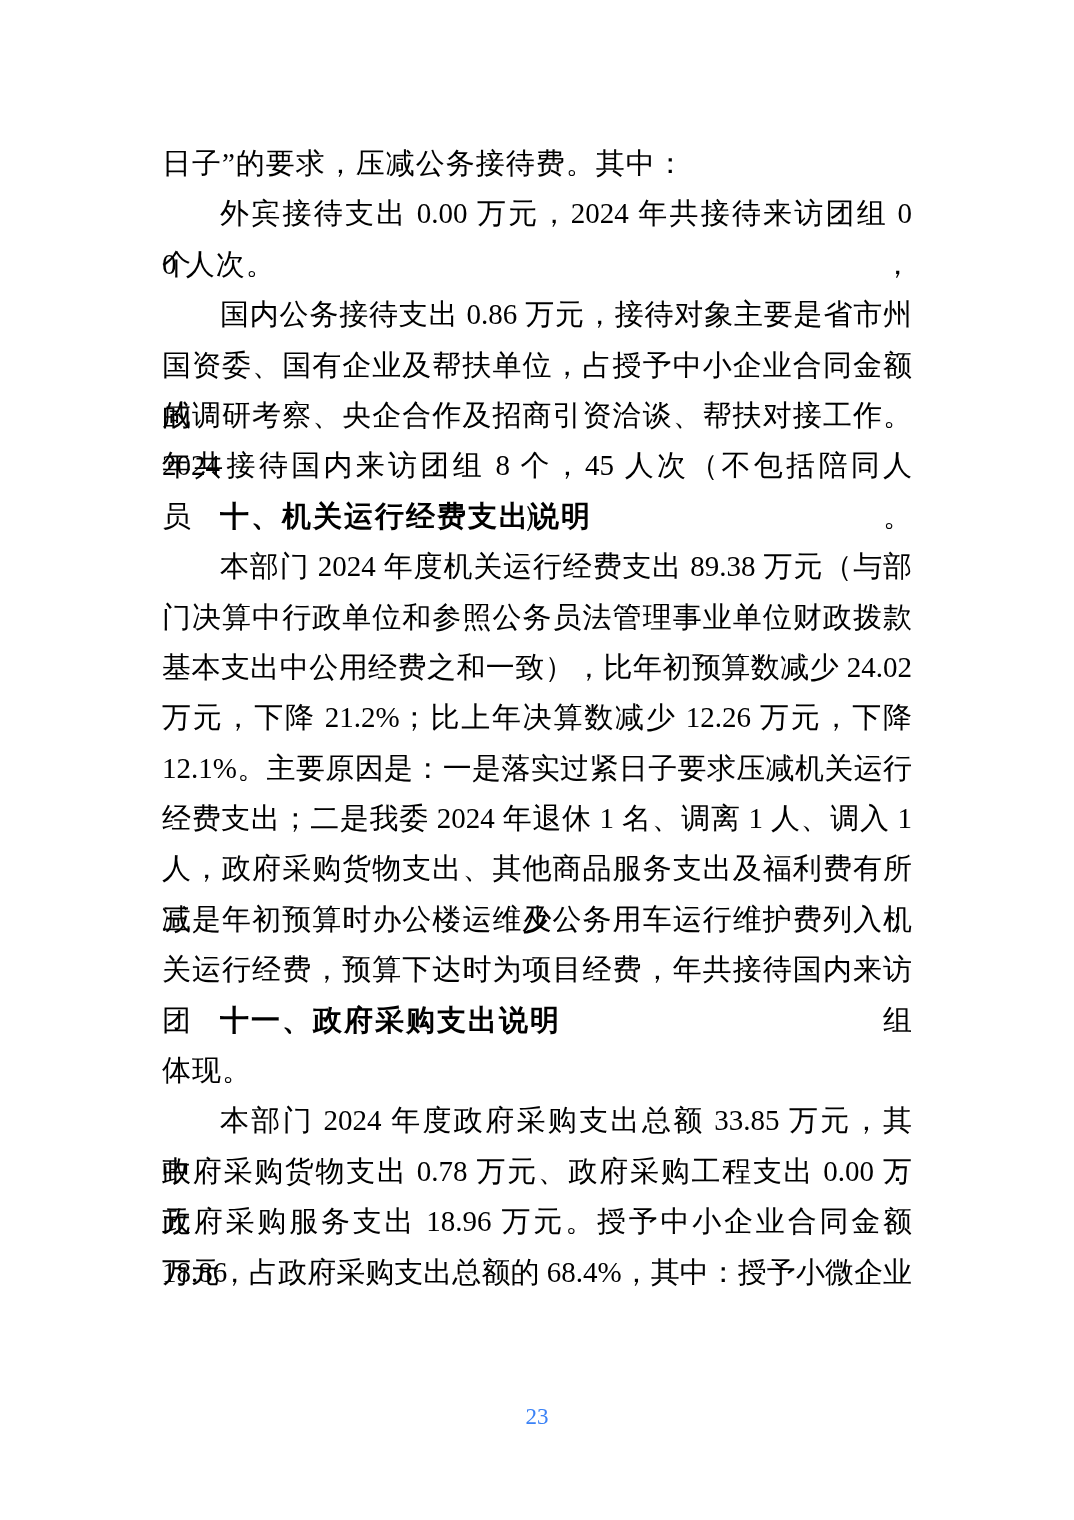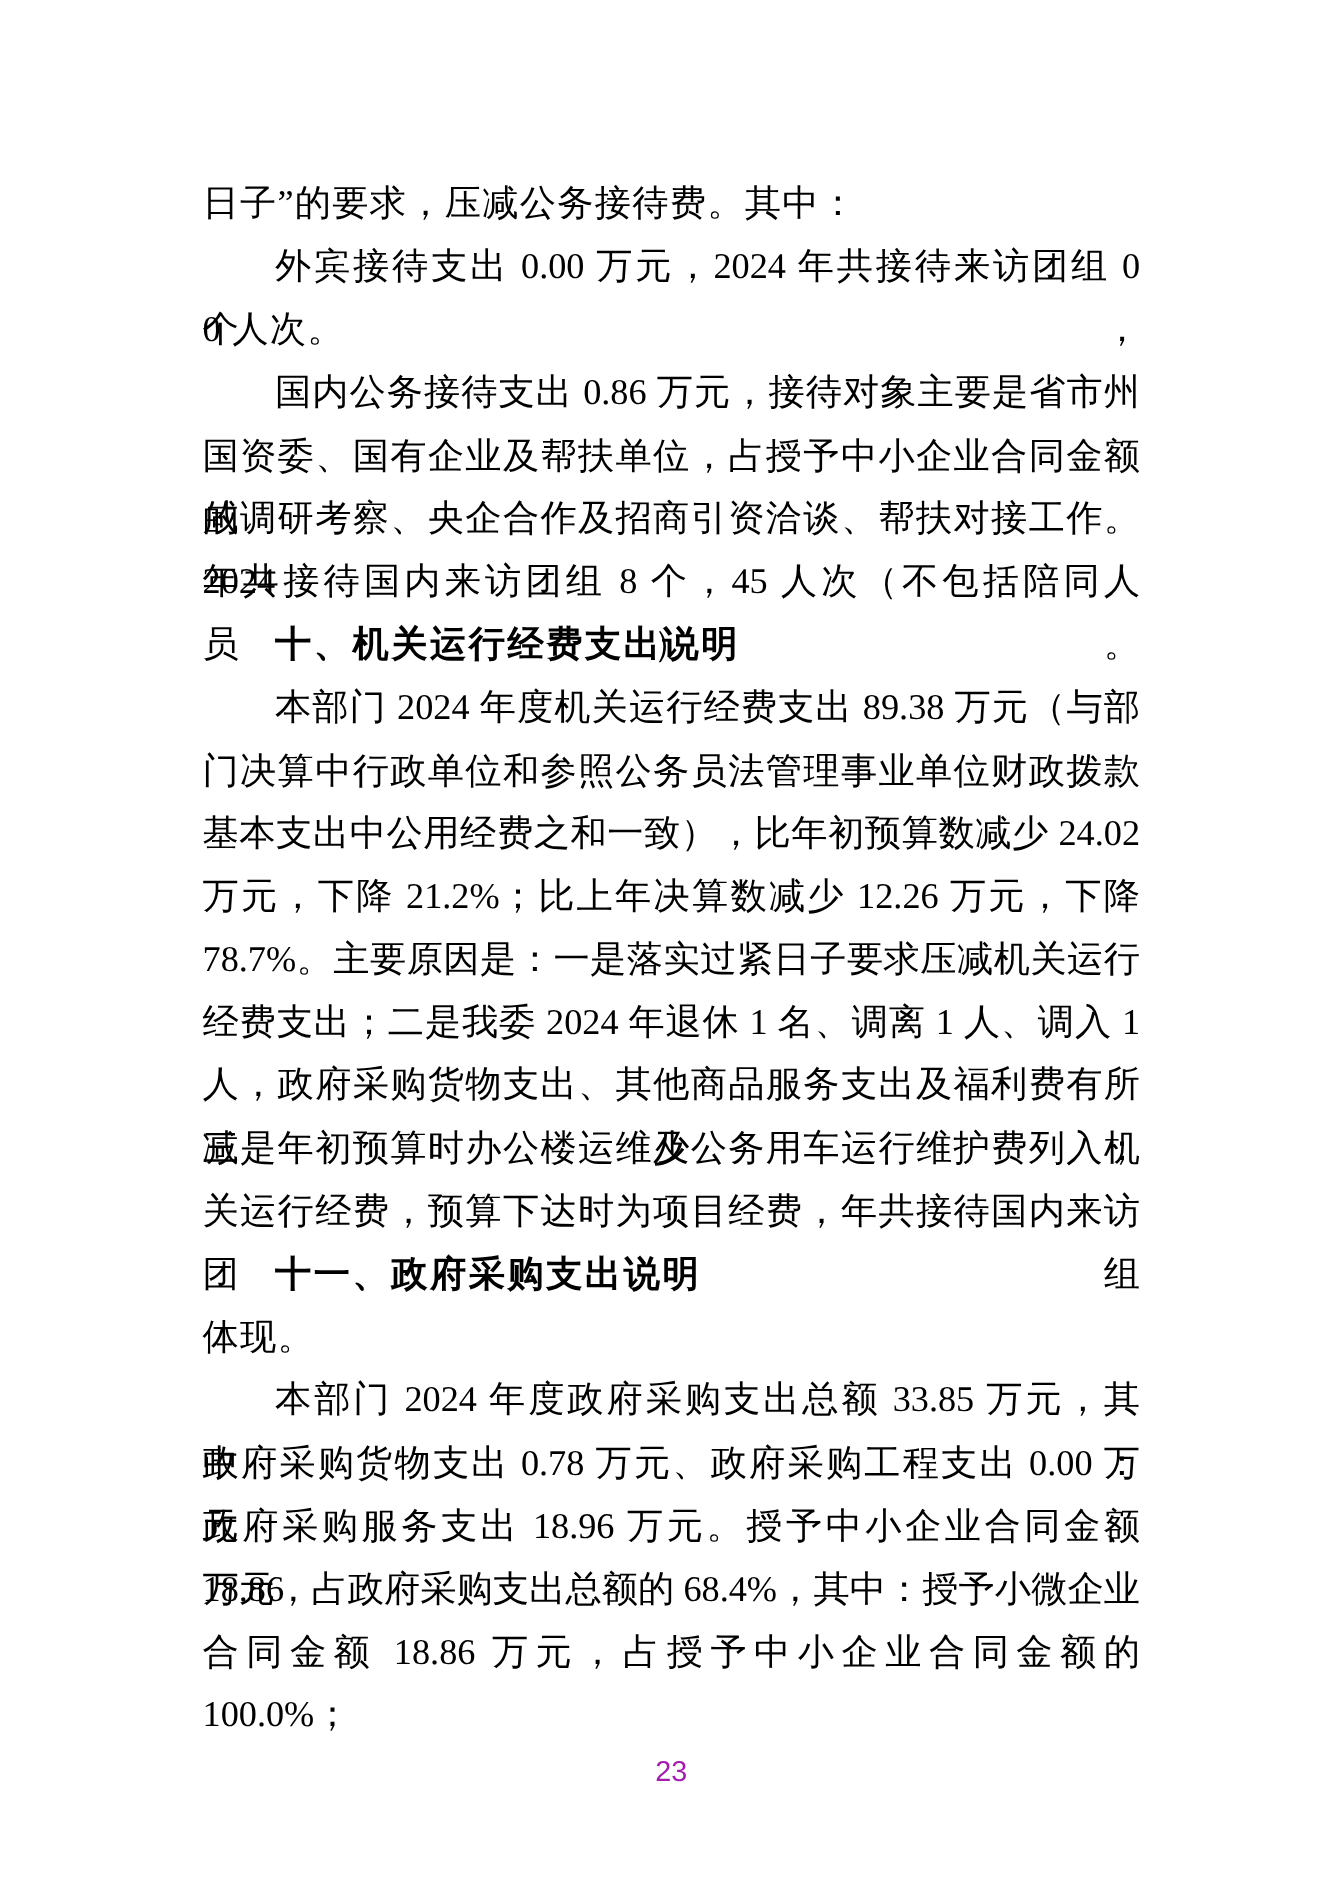--- a/index.html
+++ b/index.html
@@ -48,50 +48,49 @@
     font-family: "Liberation Sans", sans-serif;
     font-weight: bold;
     letter-spacing: 2px;
   }
   .page-number {
     position: absolute;
     left: 0;
     top: 1402px;
     width: 1074px;
     text-align: center;
-    font-family: Liberation Sans, sans-serif;
+    font-family: Liberation Serif, serif;
     font-size: 23px;
     line-height: 30px;
-    color: #a21caf;
+    color: #3b82f6;
   }
 </style>
 </head>
 <body>
 
 <div class="page">
   <div class="textblock">
       <div class="line">日子”的要求，压减公务接待费。其中：</div>
       <div class="line indent justify">外宾接待支出 0.00 万元，2024 年共接待来访团组 0 个，</div>
       <div class="line">0 人次。</div>
       <div class="line indent justify">国内公务接待支出 0.86 万元，接待对象主要是省市州</div>
       <div class="line justify">国资委、国有企业及帮扶单位，占授予中小企业合同金额的</div>
       <div class="line justify">咸调研考察、央企合作及招商引资洽谈、帮扶对接工作。2024</div>
       <div class="line justify">年共接待国内来访团组 8 个，45 人次（不包括陪同人员）。</div>
       <div class="line heading indent">十、机关运行经费支出说明</div>
       <div class="line indent justify">本部门 2024 年度机关运行经费支出 89.38 万元（与部</div>
       <div class="line justify">门决算中行政单位和参照公务员法管理事业单位财政拨款</div>
       <div class="line justify">基本支出中公用经费之和一致），比年初预算数减少 24.02</div>
       <div class="line justify">万元，下降 21.2%；比上年决算数减少 12.26 万元，下降</div>
-      <div class="line justify">78.7%。主要原因是：一是落实过紧日子要求压减机关运行</div>
+      <div class="line justify">12.1%。主要原因是：一是落实过紧日子要求压减机关运行</div>
       <div class="line justify">经费支出；二是我委 2024 年退休 1 名、调离 1 人、调入 1</div>
       <div class="line justify">人，政府采购货物支出、其他商品服务支出及福利费有所减少；</div>
       <div class="line justify">三是年初预算时办公楼运维及公务用车运行维护费列入机</div>
       <div class="line justify">关运行经费，预算下达时为项目经费，年共接待国内来访团组</div>
       <div class="line heading indent">十一、政府采购支出说明</div>
       <div class="line">体现。</div>
       <div class="line indent justify">本部门 2024 年度政府采购支出总额 33.85 万元，其中：</div>
       <div class="line justify">政府采购货物支出 0.78 万元、政府采购工程支出 0.00 万元、</div>
       <div class="line justify">政府采购服务支出 18.96 万元。授予中小企业合同金额 18.86</div>
       <div class="line justify">万元，占政府采购支出总额的 68.4%，其中：授予小微企业</div>
-      <div class="line justify">合同金额 18.86 万元，占授予中小企业合同金额的 100.0%；</div>
     </div>
   <div class="page-number">23</div>
 </div>
 
 </body></html>

